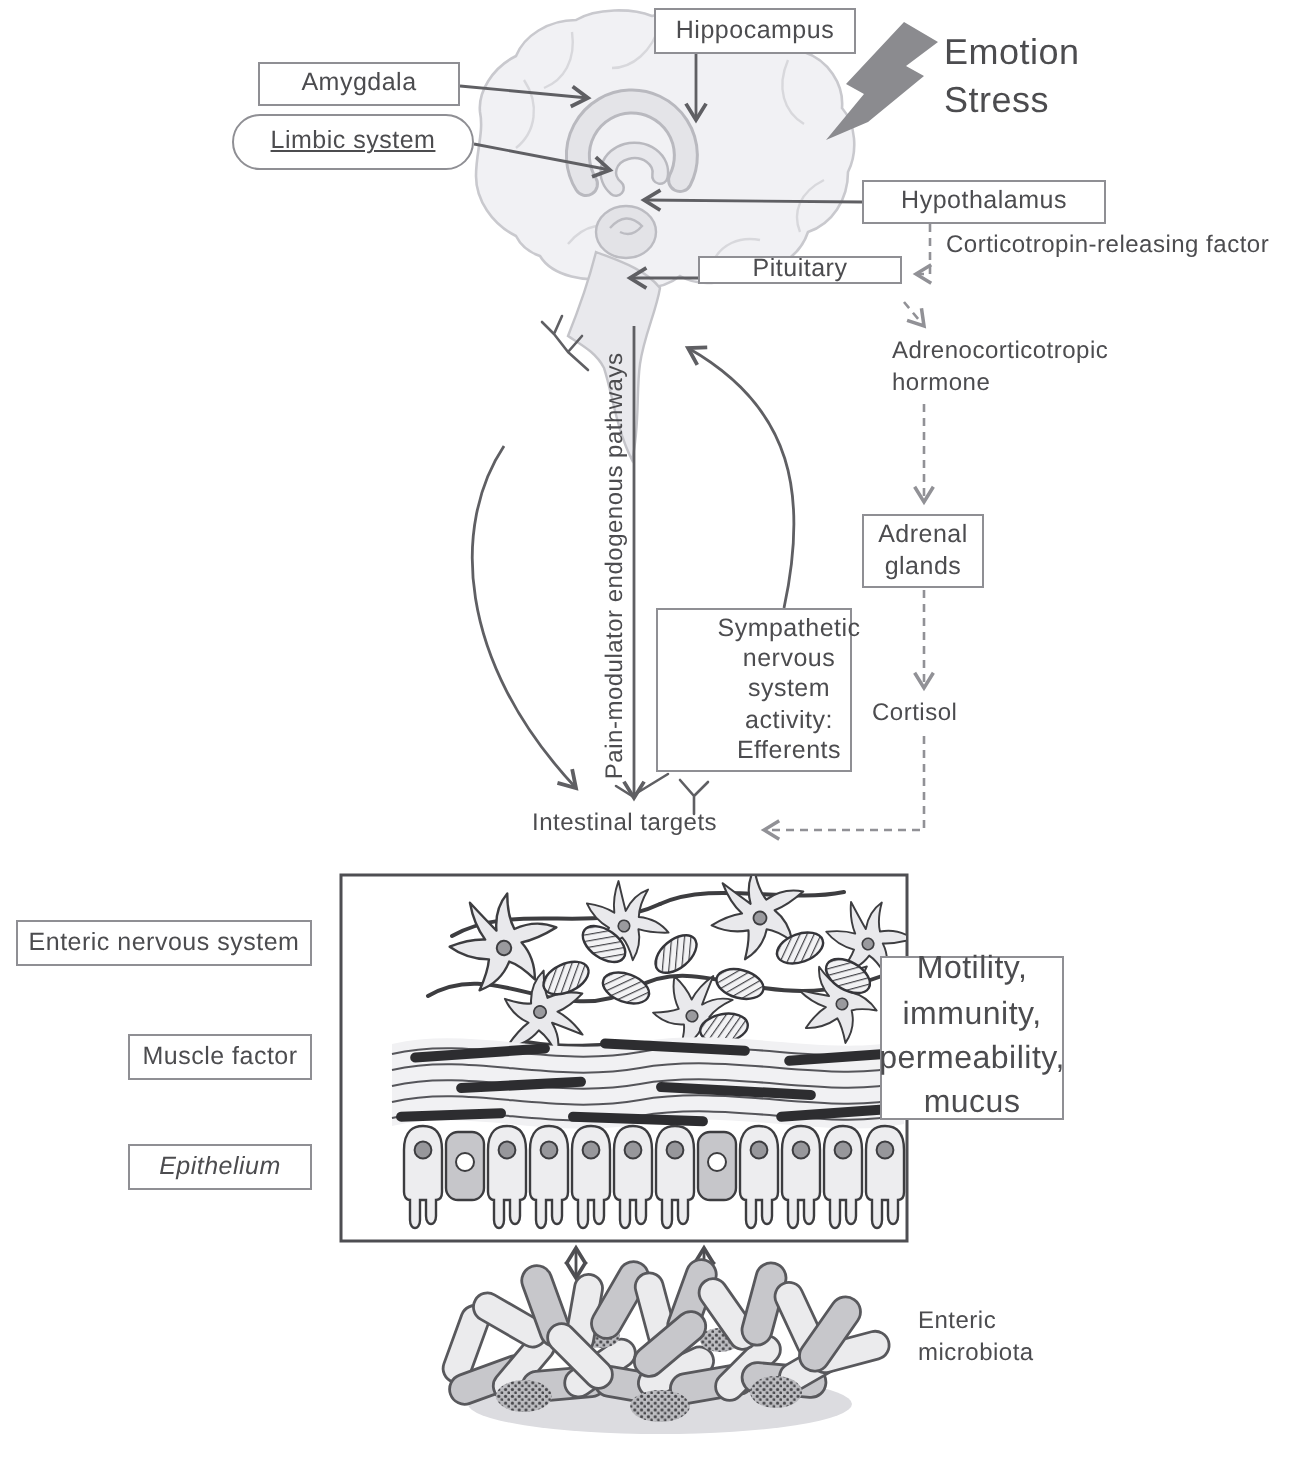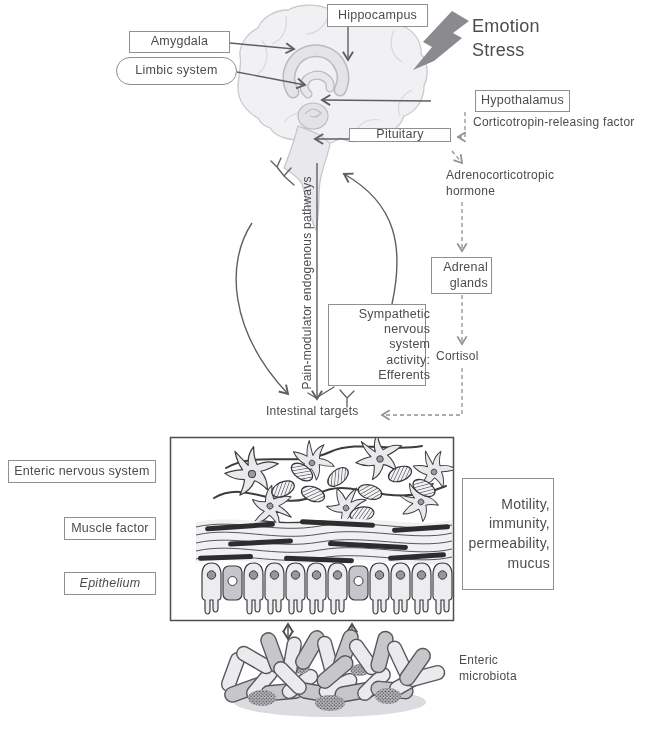--- a/index.html
+++ b/index.html
@@ -3,24 +3,24 @@
 <meta charset="utf-8">
 <style>
   html,body{margin:0;padding:0;background:#ffffff;}
   #canvas{
     position:relative;width:651px;height:731px;background:#fff;overflow:hidden;
     font-family:"Liberation Sans", sans-serif;color:#4c4c4f;
   }
   #art{position:absolute;left:0;top:0;}
   .lbl-box{
     position:absolute;box-sizing:border-box;background:#fff;border:1.4px solid #8f8f94;
-    display:flex;align-items:center;justify-content:center;text-align:right;
+    display:flex;align-items:center;justify-content:center;text-align:center;
     font-size:12.5px;line-height:1.22;letter-spacing:.25px;color:#4c4c4f;padding:1px 3px;
   }
-  .pill{border-radius:14px;}
+  .pill{border-radius:14px;text-decoration:underline;}
   .free-txt{
     position:absolute;font-size:12px;line-height:1.32;letter-spacing:.25px;color:#4c4c4f;
   }
   .rot{
     transform:rotate(-90deg);transform-origin:center center;text-align:center;white-space:nowrap;
   }
 </style>
 </head>
 <body>
 
@@ -238,21 +238,21 @@
     </div>
 
   <div class="lbl-box" style="left:129px;top:31px;width:101px;height:22px;">
       <span>Amygdala</span>
     </div>
 
   <div class="lbl-box pill" style="left:116px;top:57px;width:121px;height:28px;">
       <span>Limbic system</span>
     </div>
 
-  <div class="lbl-box" style="left:431px;top:90px;width:95px;height:22px;margin-left:44px;">
+  <div class="lbl-box" style="left:431px;top:90px;width:122px;height:22px;">
       <span>Hypothalamus</span>
     </div>
 
   <div class="lbl-box" style="left:349px;top:128px;width:102px;height:14px;">
       <span>Pituitary</span>
     </div>
 
 
   <div class="lbl-box" style="left:328px;top:304px;width:98px;height:82px;padding-left:38px;">
       <span>Sympathetic nervous system activity: Efferents</span>
@@ -267,21 +267,21 @@
     </div>
 
   <div class="lbl-box" style="left:64px;top:517px;width:92px;height:23px;">
       <span>Muscle factor</span>
     </div>
 
   <div class="lbl-box" style="left:64px;top:572px;width:92px;height:23px;font-style:italic;">
       <span>Epithelium</span>
     </div>
 
-  <div class="lbl-box" style="left:462px;top:478px;width:92px;height:112px;font-size:14px;line-height:1.4;">
+  <div class="lbl-box" style="left:440px;top:478px;width:92px;height:82px;font-size:16px;line-height:1.4;">
       <span>Motility, immunity, permeability, mucus</span>
     </div>
 
   <div class="free-txt" style="left:472px;top:15px;width:62px;font-size:18px;">Emotion Stress</div>
 
   <div class="free-txt" style="left:473px;top:115px;white-space:nowrap;text-align:center;">Corticotropin-releasing factor</div>
 
   <div class="free-txt" style="left:446px;top:168px;width:130px;">Adrenocorticotropic hormone</div>
 
   <div class="free-txt" style="left:436px;top:349px;white-space:nowrap;">Cortisol</div>

